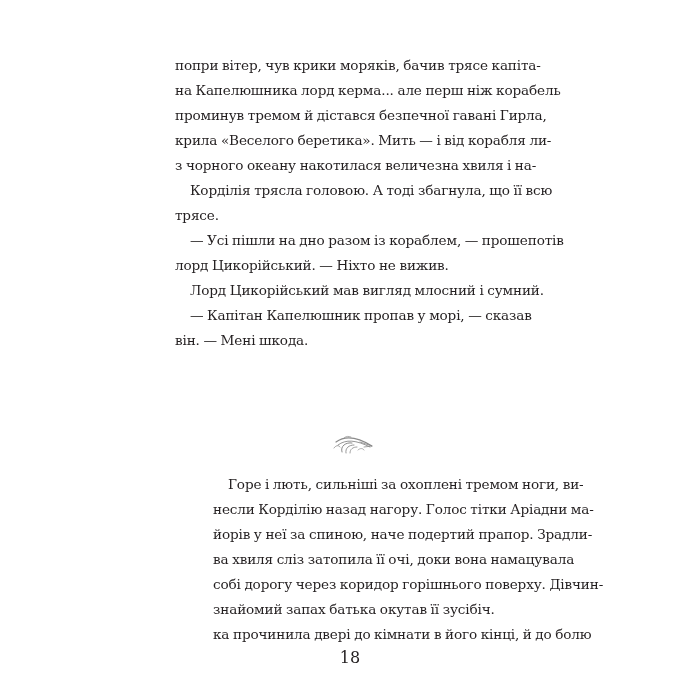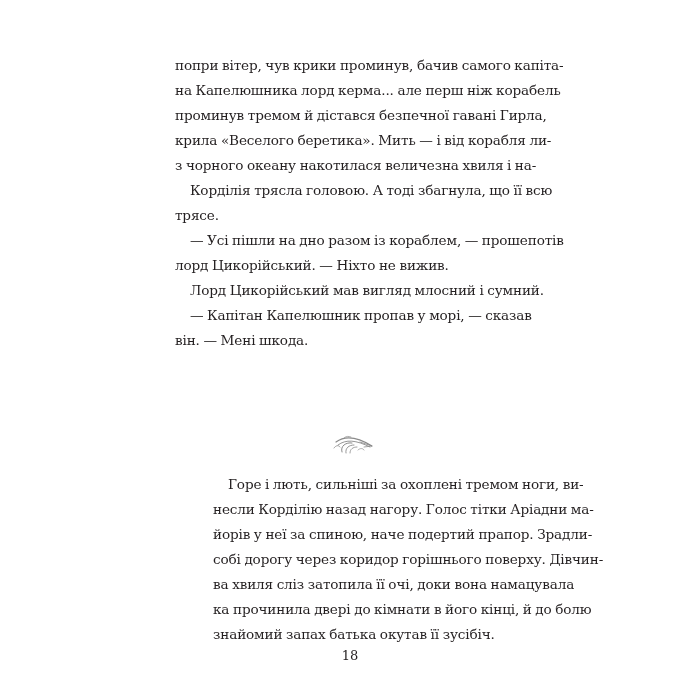--- a/index.html
+++ b/index.html
@@ -50,30 +50,30 @@
       top: 472px;
       width: 344px;
       margin-left: 38px;
     }
     .page-number {
       position: absolute;
       left: 0;
       width: 700px;
       top: 648px;
       text-align: center;
-      font-size: 13px;
+      font-size: 16px;
       color: #231f20;
     }
   </style>
 </head>
 <body>
 
 <div class="page">
   <p class="para">
-    <span class="line">попри вітер, чув крики проминув, бачив самого капіта-</span>
+    <span class="line">попри вітер, чув крики моряків, бачив трясе капіта-</span>
     <span class="line">на Капелюшника лорд керма... але перш ніж корабель</span>
     <span class="line">проминув тремом й дістався безпечної гавані Гирла,</span>
     <span class="line">крила «Веселого беретика». Мить — і від корабля ли-</span>
     <span class="line">з чорного океану накотилася величезна хвиля і на-</span>
   </p>
   <p class="para">
     <span class="line" style="padding-left:15px">Корділія трясла головою. А тоді збагнула, що її всю</span>
     <span class="line last">трясе.</span>
   </p>
   <p class="para">
@@ -103,20 +103,20 @@
       <path d="M30 10 L 42 14 L 34 15" stroke-width="0.8"></path>
     </g>
   </svg>
 </div>
 
 <div class="section2">
   <p class="para">
     <span class="line" style="padding-left:15px">Горе і лють, сильніші за охоплені тремом ноги, ви-</span>
     <span class="line">несли Корділію назад нагору. Голос тітки Аріадни ма-</span>
     <span class="line">йорів у неї за спиною, наче подертий прапор. Зрадли-</span>
+    <span class="line">ва хвиля сліз затопила її очі, доки вона намацувала</span>
     <span class="line">собі дорогу через коридор горішнього поверху. Дівчин-</span>
-    <span class="line">ва хвиля сліз затопила її очі, доки вона намацувала</span>
+    <span class="line last">знайомий запах батька окутав її зусібіч.</span>
     <span class="line">ка прочинила двері до кімнати в його кінці, й до болю</span>
-    <span class="line last">знайомий запах батька окутав її зусібіч.</span>
   </p>
 </div>
 
 <div class="page-number">18</div>
 
 </body></html>

